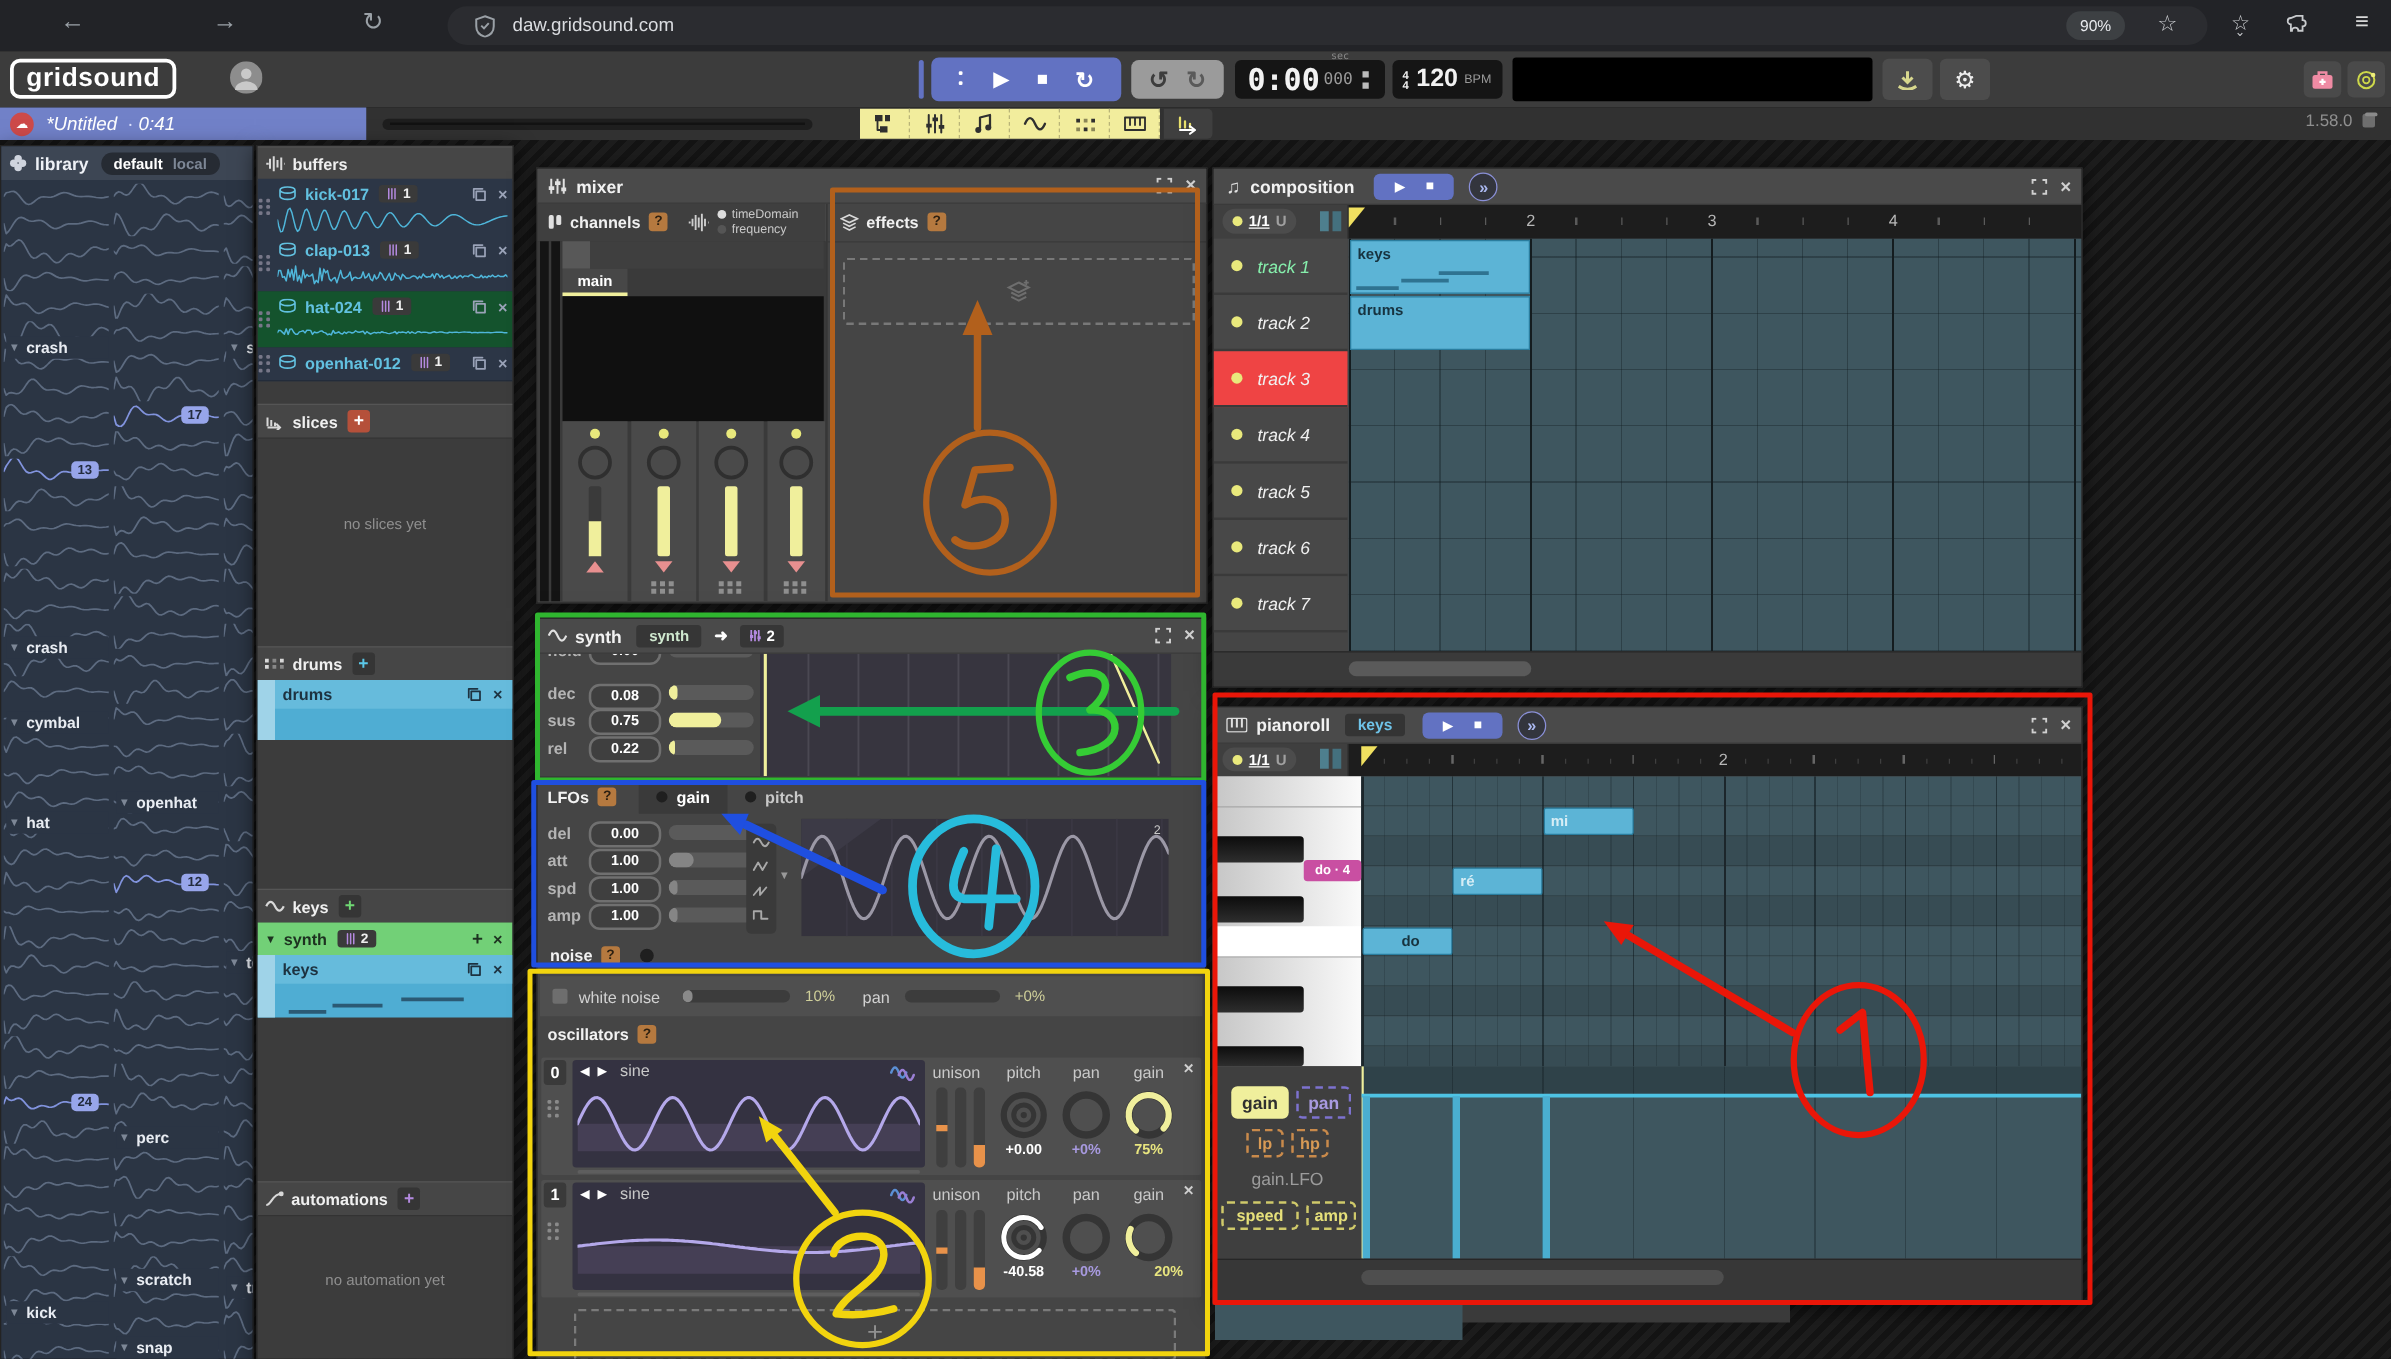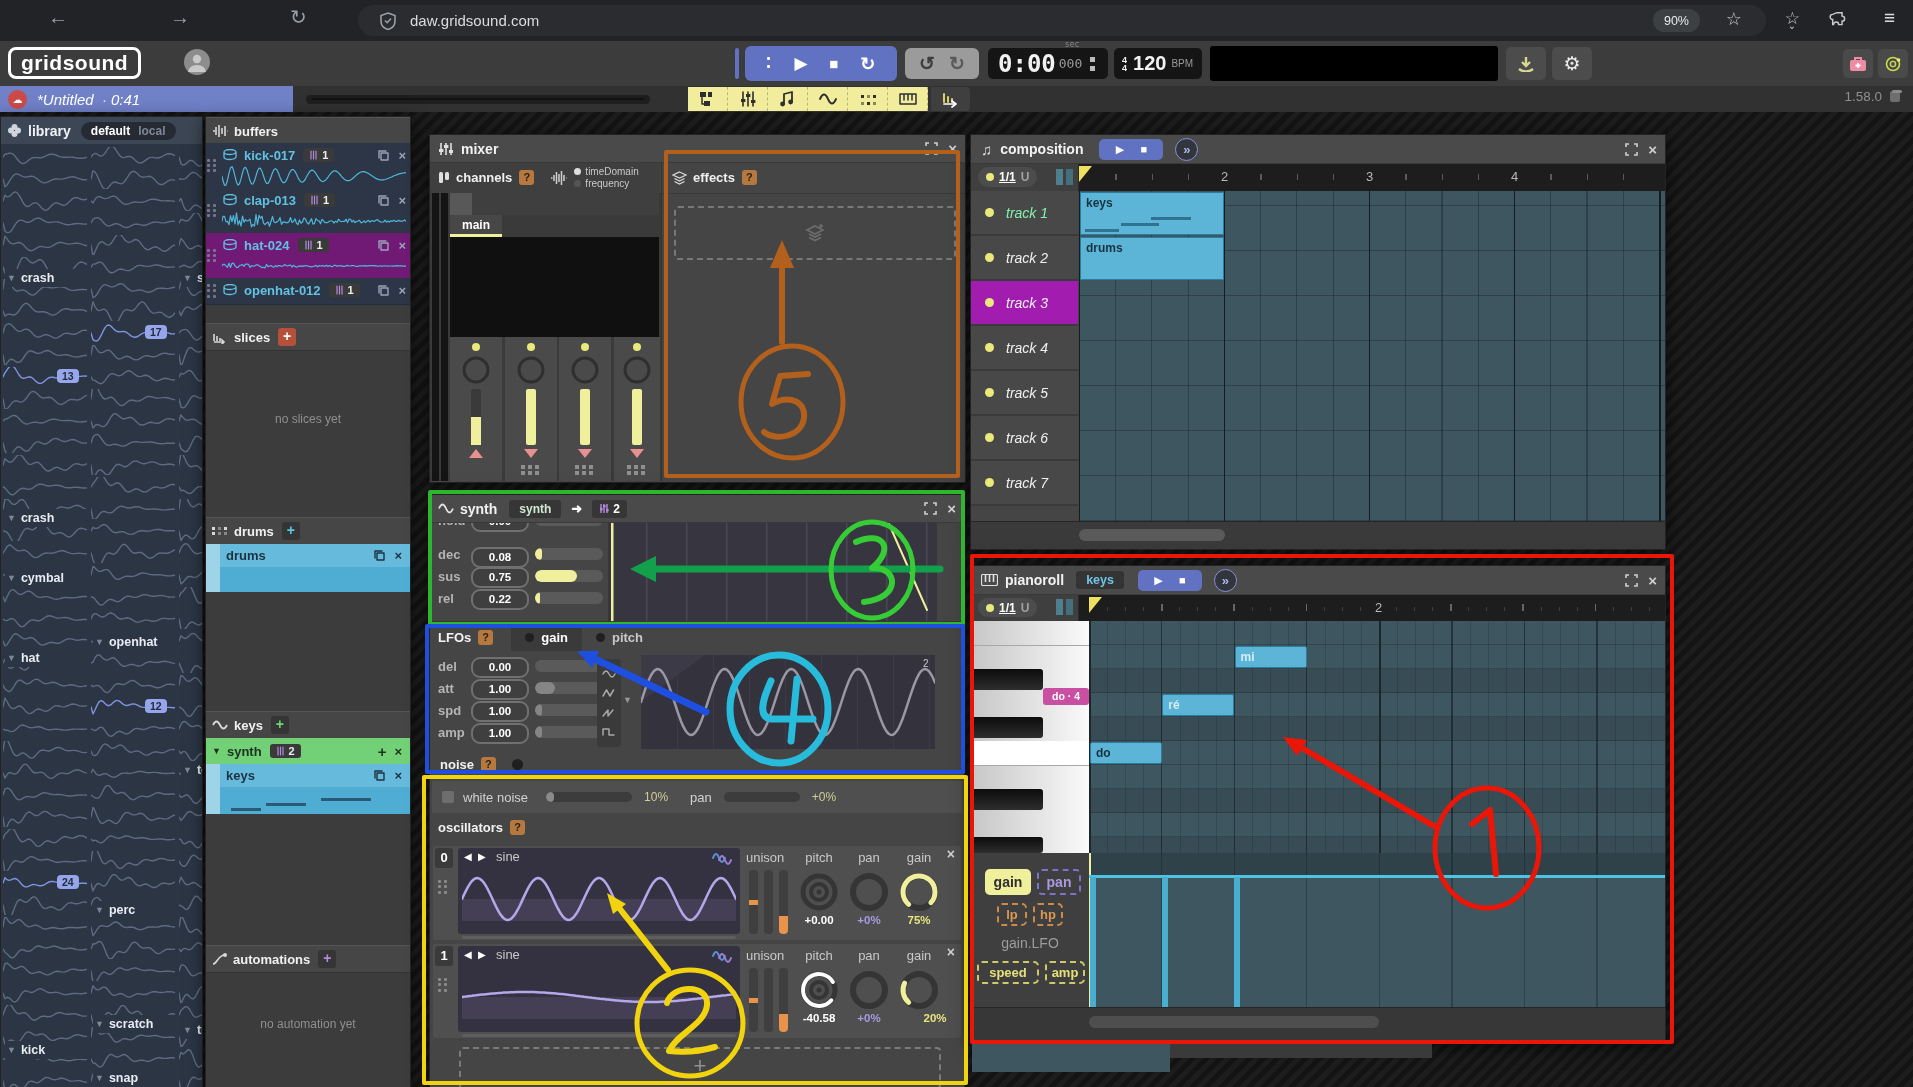--- a/index.html
+++ b/index.html
@@ -714,21 +714,21 @@
             </div>
             <svg width="13" height="13" style="position: static; margin-left: auto;">
               <path d="M4 4 h7 v7 h-7 z M2 9 V2 h7" stroke="#9aa3b8" stroke-width="1.4" fill="none" stroke-linecap="round" stroke-linejoin="round"></path>
             </svg>
             <div style="margin-left: 8px; color: rgb(154, 163, 184); font-weight: bold; font-size: 13px;">×</div>
           </div>
           <svg width="184" height="22" style="position: absolute; left: 16px; top: 22px;">
             <path d="M0 11L1 6.4L2.5 6.4L4 11.8L5.5 11.3L7 14.7L8.5 5.6L10 11.6L11.5 5.5L13 14.0L14.5 2.8L16 14.8L17.5 10.5L19 16.2L20.5 6.0L22 12.3L23.5 9.6L25 11.0L26.5 10.7L28 9.2L29.5 16.9L31 14.3L32.5 16.1L34 4.5L35.5 14.5L37 5.3L38.5 8.3L40 6.5L41.5 13.1L43 14.7L44.5 12.9L46 12.0L47.5 16.2L49 11.5L50.5 6.3L52 11.9L53.5 12.8L55 11.7L56.5 10.7L58 7.6L59.5 14.4L61 12.2L62.5 11.8L64 12.7L65.5 12.6L67 11.8L68.5 7.5L70 12.4L71.5 11.5L73 8.8L74.5 13.3L76 14.6L77.5 9.9L79 13.2L80.5 12.0L82 7.9L83.5 9.3L85 12.7L86.5 14.2L88 11.4L89.5 8.7L91 14.2L92.5 13.4L94 8.5L95.5 10.5L97 10.8L98.5 13.8L100 9.4L101.5 10.8L103 12.6L104.5 12.6L106 12.3L107.5 11.2L109 10.7L110.5 11.2L112 13.0L113.5 11.1L115 12.4L116.5 9.2L118 11.0L119.5 11.8L121 11.3L122.5 11.4L124 9.2L125.5 12.6L127 9.0L128.5 9.3L130 12.0L131.5 10.3L133 12.6L134.5 11.6L136 11.0L137.5 10.2L139 12.8L140.5 12.4L142 10.9L143.5 12.6L145 11.1L146.5 10.4L148 12.1L149.5 10.8L151 10.9L152.5 11.3L154 10.1L155.5 9.7L157 11.1L158.5 12.1L160 12.0L161.5 12.0L163 10.2L164.5 12.2L166 11.1L167.5 12.1L169 10.7L170.5 11.4L172 10.1L173.5 11.4L175 11.4L176.5 10.3L178 11.1L179.5 11.1L181 11.1L182.5 9.9L184 11.3" stroke="#4fb6da" stroke-width="1.2" fill="none" stroke-linecap="round" stroke-linejoin="round"></path>
           </svg>
         </div>
-        <div style="position: absolute; left: 0px; top: 116px; width: 204px; height: 45px; background: #701a75; border-bottom: 1px solid rgb(35, 44, 58); overflow: hidden;">
+        <div style="position: absolute; left: 0px; top: 116px; width: 204px; height: 45px; background: #14532d; border-bottom: 1px solid rgb(35, 44, 58); overflow: hidden;">
           <div style="position: absolute; left: 0px; top: 0px; width: 14px; height: 100%; display: flex; align-items: center; justify-content: center;">
             <div class="dots" style="">
               <i></i>
               <i></i>
               <i></i>
               <i></i>
               <i></i>
               <i></i>
             </div>
           </div>
@@ -1266,21 +1266,21 @@
           <div style="position: absolute; left: 543.75px; top: 11px; width: 1.5px; height: 6px; background: rgb(90, 90, 90);"></div>
         </div>
         <div style="position: absolute; left: 0px; top: 56px; width: 107px; height: 43px; background: rgb(72, 72, 72); border-bottom: 2px solid rgb(58, 58, 58); display: flex; align-items: center;">
           <div style="margin-left: 14px; width: 9px; height: 9px; border-radius: 50%; background: rgb(233, 233, 124);"></div>
           <div style="margin-left: 12px; font-style: italic; font-size: 14px; color: #86efac;">track 1</div>
         </div>
         <div style="position: absolute; left: 0px; top: 101px; width: 107px; height: 43px; background: rgb(72, 72, 72); border-bottom: 2px solid rgb(58, 58, 58); display: flex; align-items: center;">
           <div style="margin-left: 14px; width: 9px; height: 9px; border-radius: 50%; background: rgb(233, 233, 124);"></div>
           <div style="margin-left: 12px; font-style: italic; font-size: 14px; color: rgb(240, 240, 240);">track 2</div>
         </div>
-        <div style="position: absolute; left: 0px; top: 146px; width: 107px; height: 43px; background: #a21caf; border-bottom: 2px solid rgb(58, 58, 58); display: flex; align-items: center;">
+        <div style="position: absolute; left: 0px; top: 146px; width: 107px; height: 43px; background: #ef4444; border-bottom: 2px solid rgb(58, 58, 58); display: flex; align-items: center;">
           <div style="margin-left: 14px; width: 9px; height: 9px; border-radius: 50%; background: rgb(233, 233, 124);"></div>
           <div style="margin-left: 12px; font-style: italic; font-size: 14px; color: rgb(240, 240, 240);">track 3</div>
         </div>
         <div style="position: absolute; left: 0px; top: 191px; width: 107px; height: 43px; background: rgb(72, 72, 72); border-bottom: 2px solid rgb(58, 58, 58); display: flex; align-items: center;">
           <div style="margin-left: 14px; width: 9px; height: 9px; border-radius: 50%; background: rgb(233, 233, 124);"></div>
           <div style="margin-left: 12px; font-style: italic; font-size: 14px; color: rgb(240, 240, 240);">track 4</div>
         </div>
         <div style="position: absolute; left: 0px; top: 236px; width: 107px; height: 43px; background: rgb(72, 72, 72); border-bottom: 2px solid rgb(58, 58, 58); display: flex; align-items: center;">
           <div style="margin-left: 14px; width: 9px; height: 9px; border-radius: 50%; background: rgb(233, 233, 124);"></div>
           <div style="margin-left: 12px; font-style: italic; font-size: 14px; color: rgb(240, 240, 240);">track 5</div>
@@ -1388,21 +1388,21 @@
           <div style="position: absolute; left: 0px; top: 24px; width: 576px; height: 24px; background: rgb(62, 86, 95); border-bottom: 1px solid rgba(0, 0, 0, 0.18); box-sizing: border-box;"></div>
           <div style="position: absolute; left: 0px; top: 48px; width: 576px; height: 24px; background: rgb(55, 76, 84); border-bottom: 1px solid rgba(0, 0, 0, 0.18); box-sizing: border-box;"></div>
           <div style="position: absolute; left: 0px; top: 72px; width: 576px; height: 24px; background: rgb(62, 86, 95); border-bottom: 1px solid rgba(0, 0, 0, 0.18); box-sizing: border-box;"></div>
           <div style="position: absolute; left: 0px; top: 96px; width: 576px; height: 24px; background: rgb(55, 76, 84); border-bottom: 1px solid rgba(0, 0, 0, 0.18); box-sizing: border-box;"></div>
           <div style="position: absolute; left: 0px; top: 120px; width: 576px; height: 24px; background: rgb(62, 86, 95); border-bottom: 1px solid rgba(0, 0, 0, 0.18); box-sizing: border-box;"></div>
           <div style="position: absolute; left: 0px; top: 144px; width: 576px; height: 24px; background: rgb(62, 86, 95); border-bottom: 1px solid rgba(0, 0, 0, 0.18); box-sizing: border-box;"></div>
           <div style="position: absolute; left: 0px; top: 168px; width: 576px; height: 24px; background: rgb(55, 76, 84); border-bottom: 1px solid rgba(0, 0, 0, 0.18); box-sizing: border-box;"></div>
           <div style="position: absolute; left: 0px; top: 192px; width: 576px; height: 24px; background: rgb(62, 86, 95); border-bottom: 1px solid rgba(0, 0, 0, 0.18); box-sizing: border-box;"></div>
           <div style="position: absolute; left: 0px; top: 216px; width: 576px; height: 24px; background: rgb(55, 76, 84); border-bottom: 1px solid rgba(0, 0, 0, 0.18); box-sizing: border-box;"></div>
           <div style="position: absolute; left: 0px; top: 0px; width: 576px; height: 232px; background-image: repeating-linear-gradient(90deg, rgb(28, 38, 43) 0px, rgb(28, 38, 43) 2px, transparent 2px, transparent 290px), repeating-linear-gradient(90deg, rgba(10, 18, 22, 0.4) 0px, rgba(10, 18, 22, 0.4) 1px, transparent 1px, transparent 72.5px), repeating-linear-gradient(90deg, rgba(10, 18, 22, 0.18) 0px, rgba(10, 18, 22, 0.18) 1px, transparent 1px, transparent 18.125px);"></div>
-          <div class="note" style="left: 1px; top: 121px; width: 72px; color: rgb(23, 51, 63);">do</div>
+          <div class="note" style="left: 1px; top: 121px; width: 72px; color: rgb(23, 51, 63); text-align: center;">do</div>
           <div class="note" style="left: 73.3px; top: 73px; width: 72px; color: rgb(214, 237, 245);">ré</div>
           <div class="note" style="left: 145.6px; top: 25px; width: 72px; color: rgb(214, 237, 245);">mi</div>
         </div>
         <div style="position: absolute; left: 118px; top: 287px; width: 576px; height: 154px; background: rgb(62, 86, 95); overflow: hidden;">
           <div style="position: absolute; left: 0px; top: 0px; width: 576px; height: 22px; background: rgb(47, 66, 73);"></div>
           <div style="position: absolute; left: 0px; top: 0px; width: 576px; height: 154px; background-image: repeating-linear-gradient(90deg, rgba(10, 18, 22, 0.3) 0px, rgba(10, 18, 22, 0.3) 1px, transparent 1px, transparent 72.5px);"></div>
           <div style="position: absolute; left: 0px; top: 0px; width: 2px; height: 154px; background: rgb(240, 239, 156);"></div>
           <div style="position: absolute; left: 0px; top: 22px; width: 576px; height: 2.5px; background: rgb(78, 195, 228);"></div>
           <div style="position: absolute; left: 1px; top: 24px; width: 6px; height: 130px; background: rgb(74, 174, 208);"></div>
           <div style="position: absolute; left: 73px; top: 24px; width: 6px; height: 130px; background: rgb(74, 174, 208);"></div>

